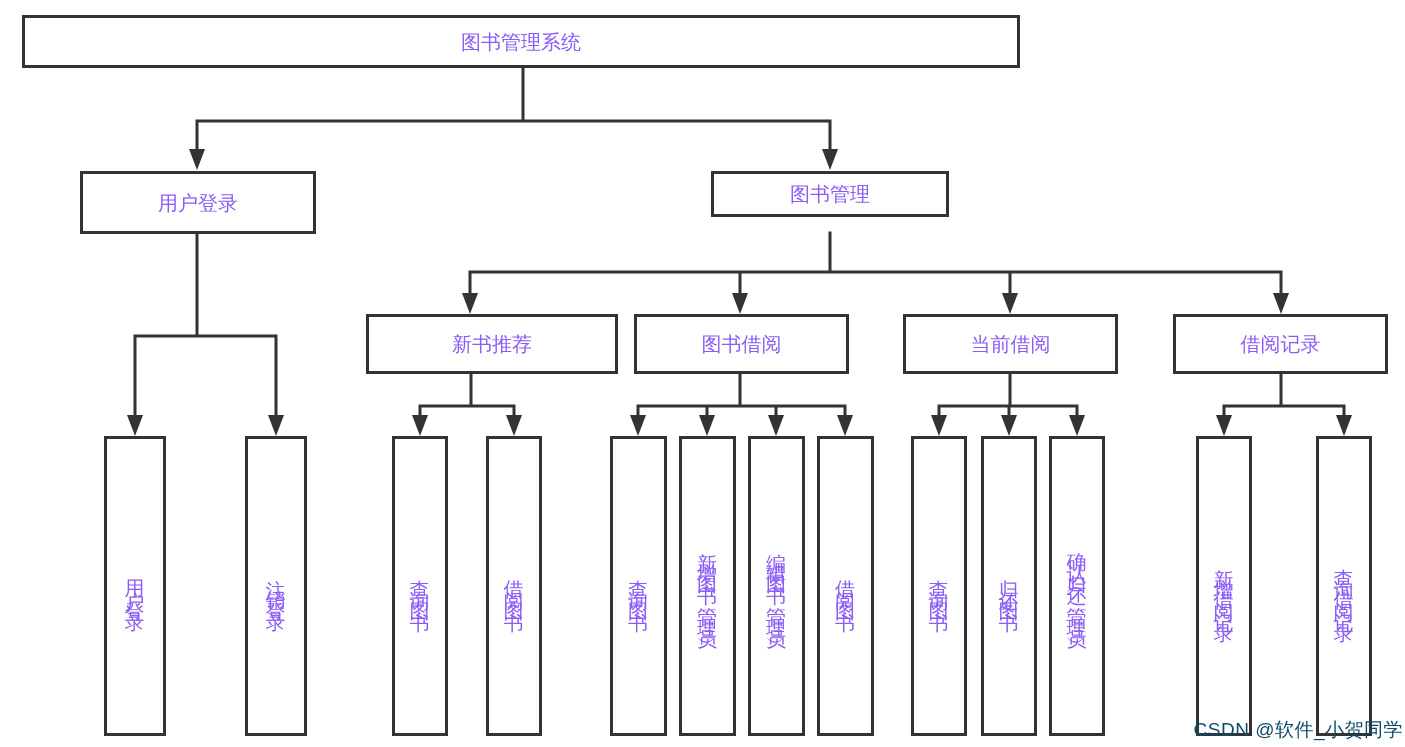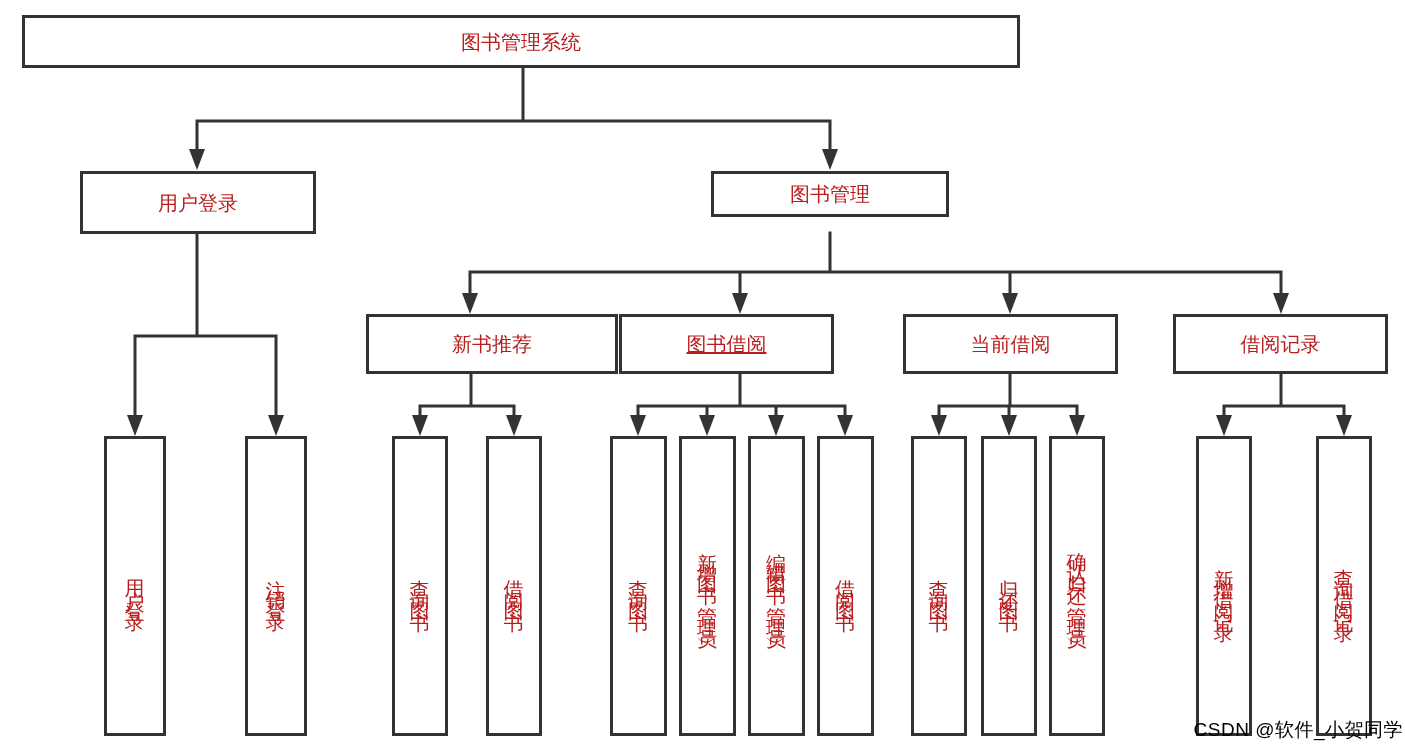--- a/index.html
+++ b/index.html
@@ -22,36 +22,36 @@
     height: 747px;
   }
   .box {
     position: absolute;
     box-sizing: border-box;
     background: #ffffff;
     border: 3px solid #333333;
     display: flex;
     align-items: center;
     justify-content: center;
-    color: #b91c1c;
+    color: #8b5cf6;
     font-size: 20px;
     line-height: 1.2;
     white-space: nowrap;
   }
   .vlabel {
     writing-mode: vertical-rl;
     letter-spacing: 11px;
     line-height: 1;
   }
   .watermark {
     position: absolute;
     right: 2px;
     bottom: 4px;
     font-size: 19px;
-    color: #000000;
+    color: #0c4a6e;
     letter-spacing: 0.5px;
     white-space: nowrap;
   }
 </style>
 </head>
 <body>
 
 <div class="canvas">
 
   <svg class="connectors" viewBox="0 0 1405 747" xmlns="http://www.w3.org/2000/svg">
@@ -104,21 +104,21 @@
   <div class="box" style="left:80px; top:171px; width:236px; height:63px;">
     <span>用户登录</span>
   </div>
   <div class="box" style="left:711px; top:171px; width:238px; height:46px;">
     <span>图书管理</span>
   </div>
 
   <div class="box" style="left:366px; top:314px; width:252px; height:60px;">
     <span>新书推荐</span>
   </div>
-  <div class="box" style="left:619px; top:314px; width:215px; height:60px;text-decoration:underline;">
+  <div class="box" style="left:634px; top:314px; width:215px; height:60px;">
     <span>图书借阅</span>
   </div>
   <div class="box" style="left:1173px; top:314px; width:215px; height:60px;">
     <span>借阅记录</span>
   </div>
   <div class="box" style="left:903px; top:314px; width:215px; height:60px;">
     <span>当前借阅</span>
   </div>
 
   <div class="box" style="left:104px; top:436px; width:62px; height:300px;">

